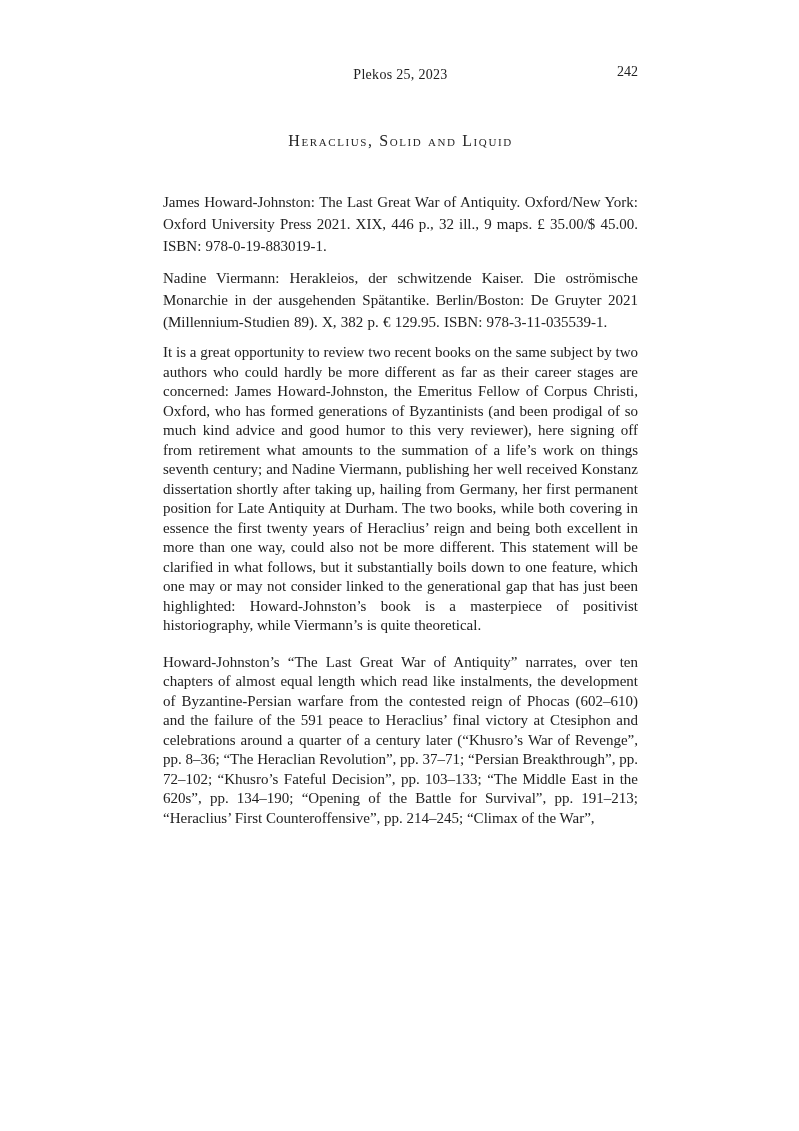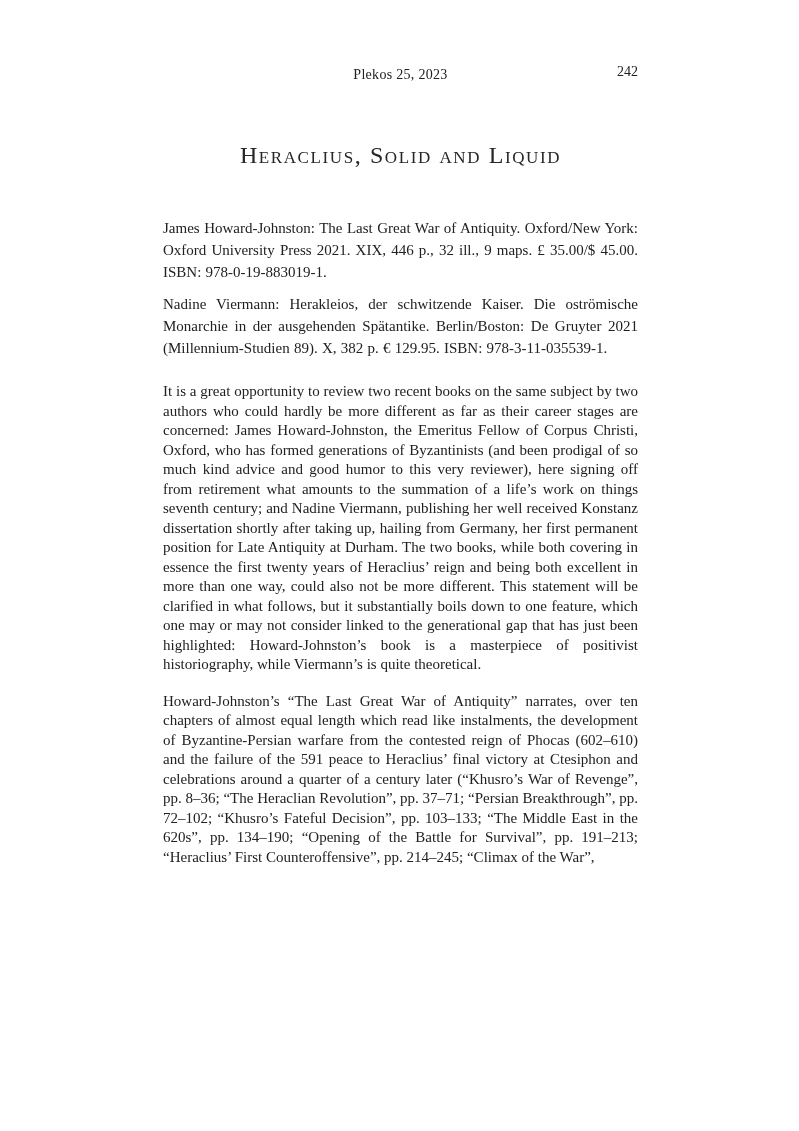--- a/index.html
+++ b/index.html
@@ -32,50 +32,50 @@
     display: block;
     text-align: center;
     letter-spacing: 0.3px;
   }
   .pagenum {
     position: absolute;
     right: 0;
     top: -3px;
   }
   .title {
-    margin: 59px 0 0 0;
+    margin: 45px 0 0 0;
     text-align: center;
-    font-size: 24px;
+    font-size: 16px;
     line-height: 24px;
     font-weight: normal;
     font-variant-caps: small-caps;
     letter-spacing: 1.6px;
     color: #262626;
   }
   p {
     margin: 0;
     text-align: justify;
   }
   .citation {
     font-size: 15px;
     line-height: 22px;
     word-spacing: 0.5px;
   }
   .citation-first {
-    margin-top: 50px;
+    margin-top: 38px;
   }
   .citation + .citation {
     margin-top: 10px;
   }
   .body-para {
     font-size: 15px;
     line-height: 19.5px;
   }
   .para-first {
-    margin-top: 23px;
+    margin-top: 10px;
   }
   .body-para + .body-para {
     margin-top: 17px;
   }
 </style>
 </head>
 <body>
 
 <div class="page">
   <div class="content">

